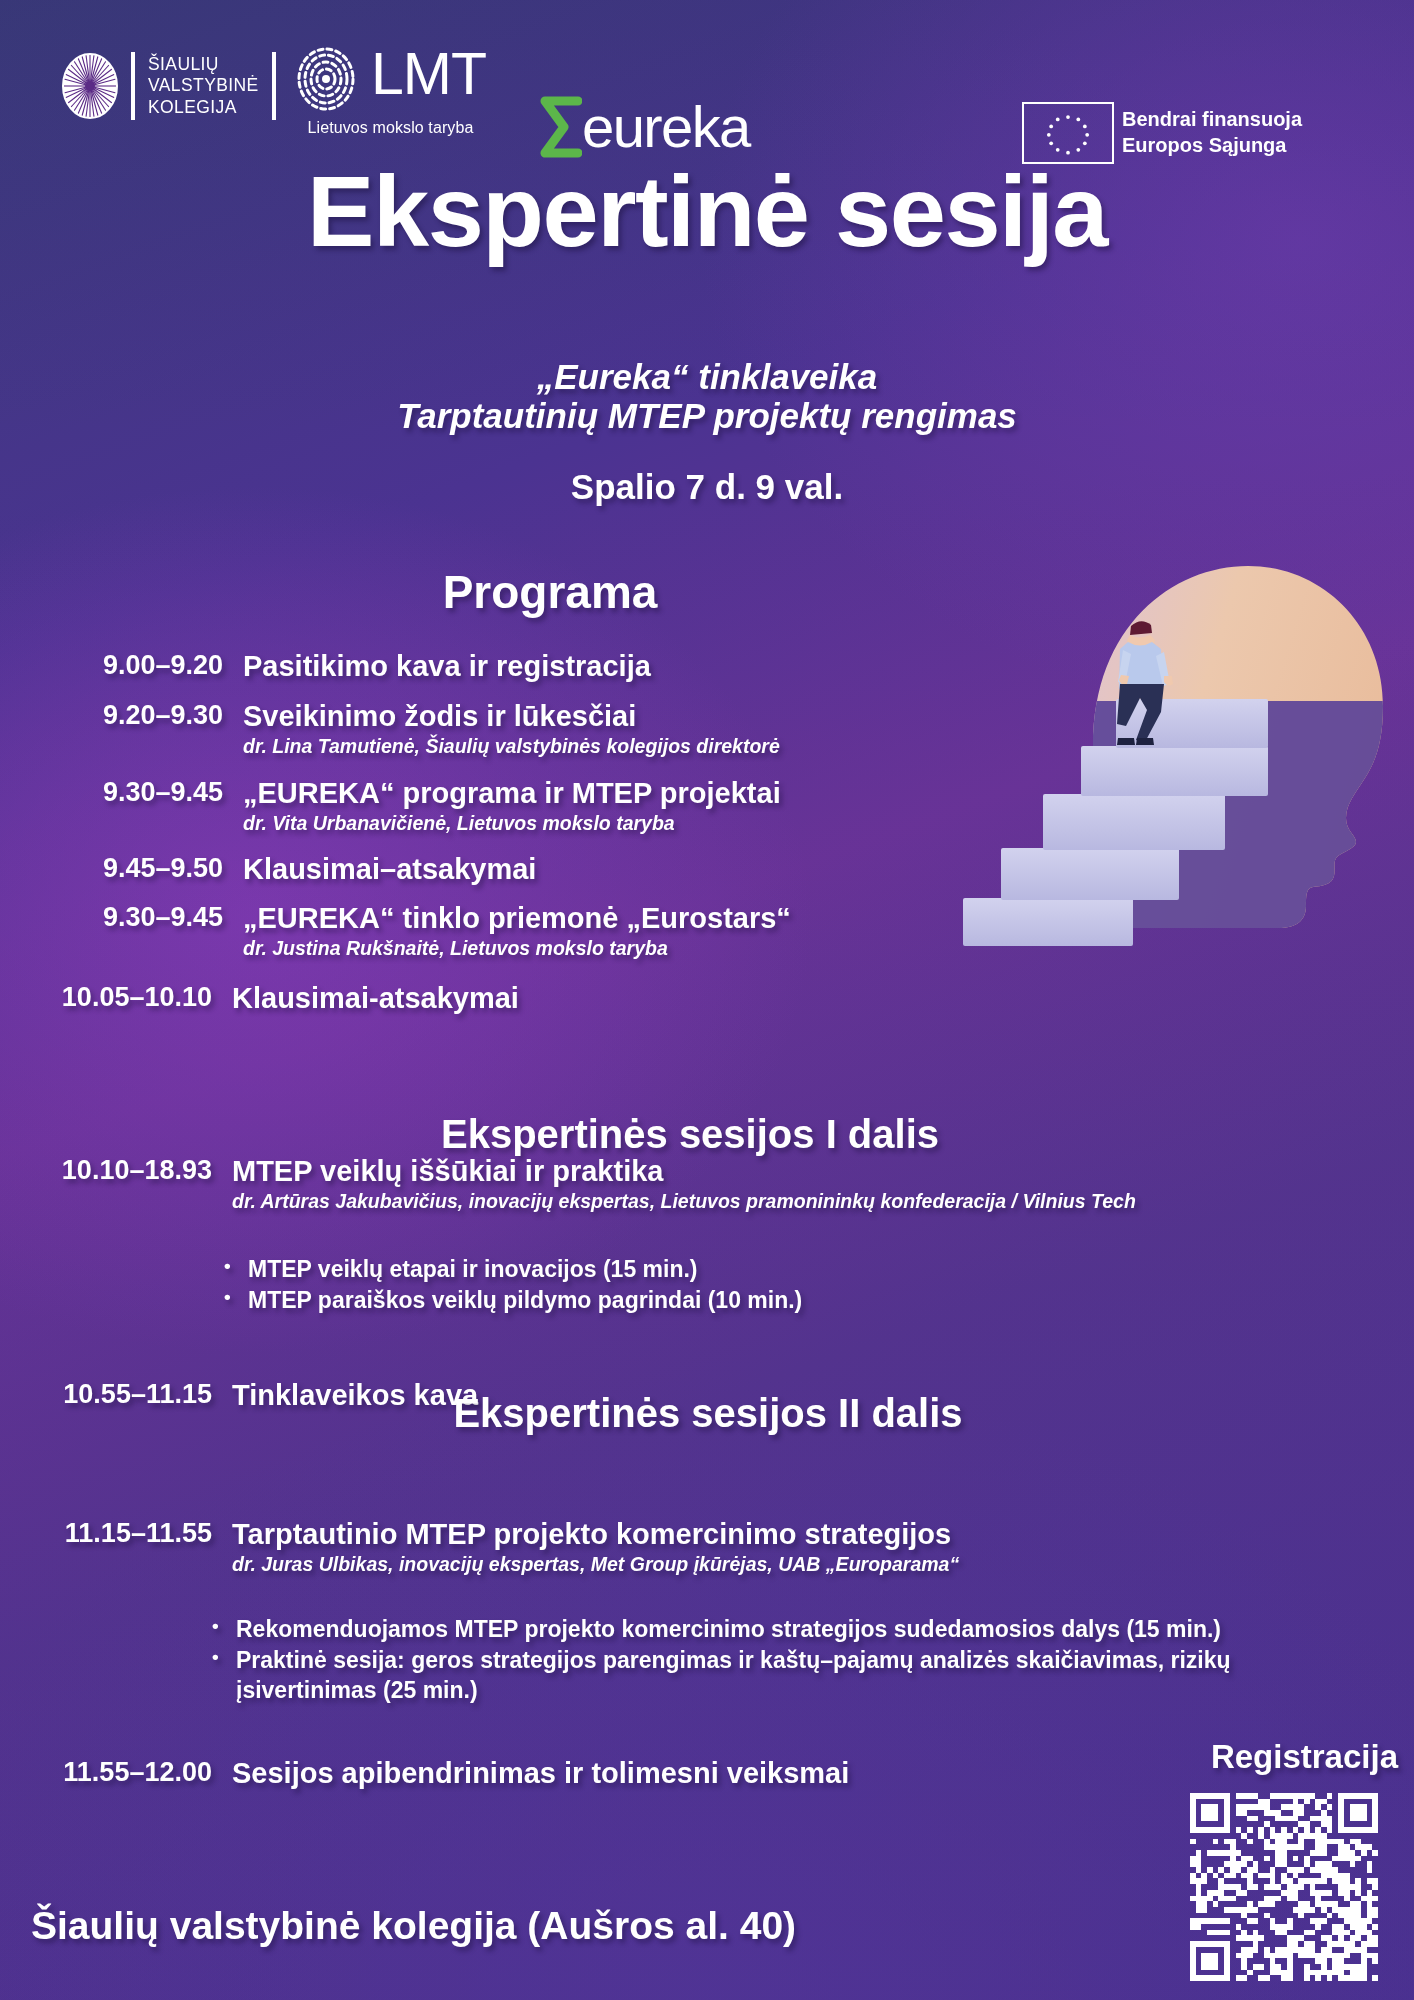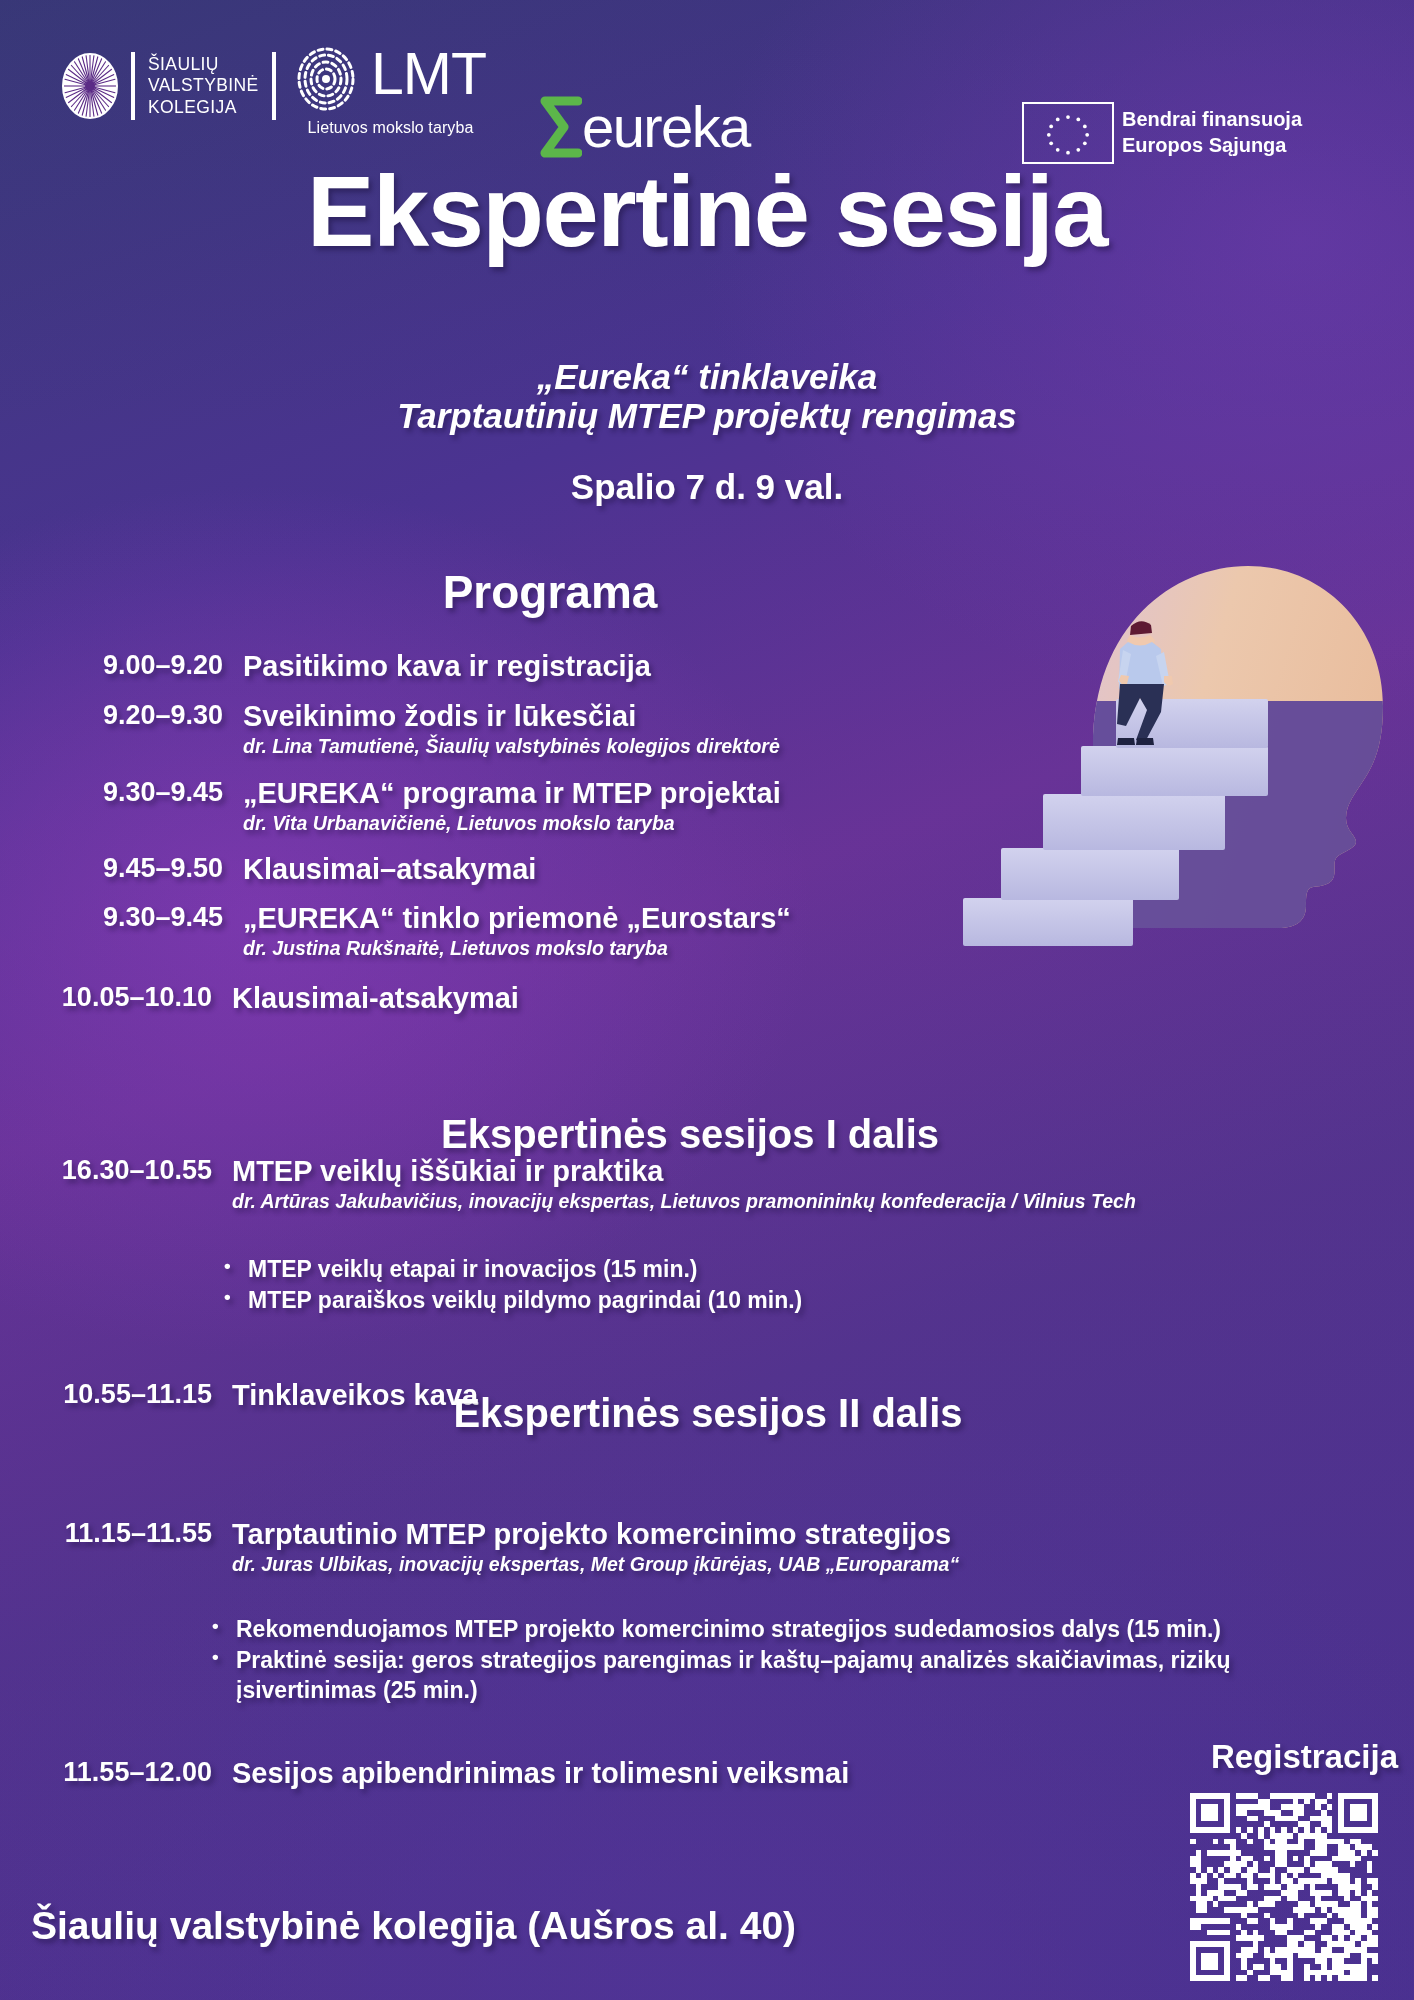--- a/index.html
+++ b/index.html
@@ -348,21 +348,21 @@
   <div class="row layer" id="r6">
     <div class="time shadow">10.05–10.10</div>
     <div class="body">
       <div class="topic shadow">Klausimai-atsakymai</div>
     </div>
   </div>
 
   <div class="part-head shadow layer" id="part1">Ekspertinės sesijos I dalis</div>
 
   <div class="row layer" id="r7">
-    <div class="time shadow">16.30–10.55</div>
+    <div class="time shadow">10.10–18.93</div>
     <div class="body">
       <div class="topic shadow">MTEP veiklų iššūkiai ir praktika</div>
       <div class="speaker shadow">dr. Artūras Jakubavičius, inovacijų ekspertas, Lietuvos pramonininkų konfederacija / Vilnius Tech</div>
     </div>
   </div>
 
   <div class="bullets layer" id="b7">
     <ul>
       <li class="shadow">MTEP veiklų etapai ir inovacijos (15 min.)</li>
       <li class="shadow">MTEP paraiškos veiklų pildymo pagrindai (10 min.)</li>

